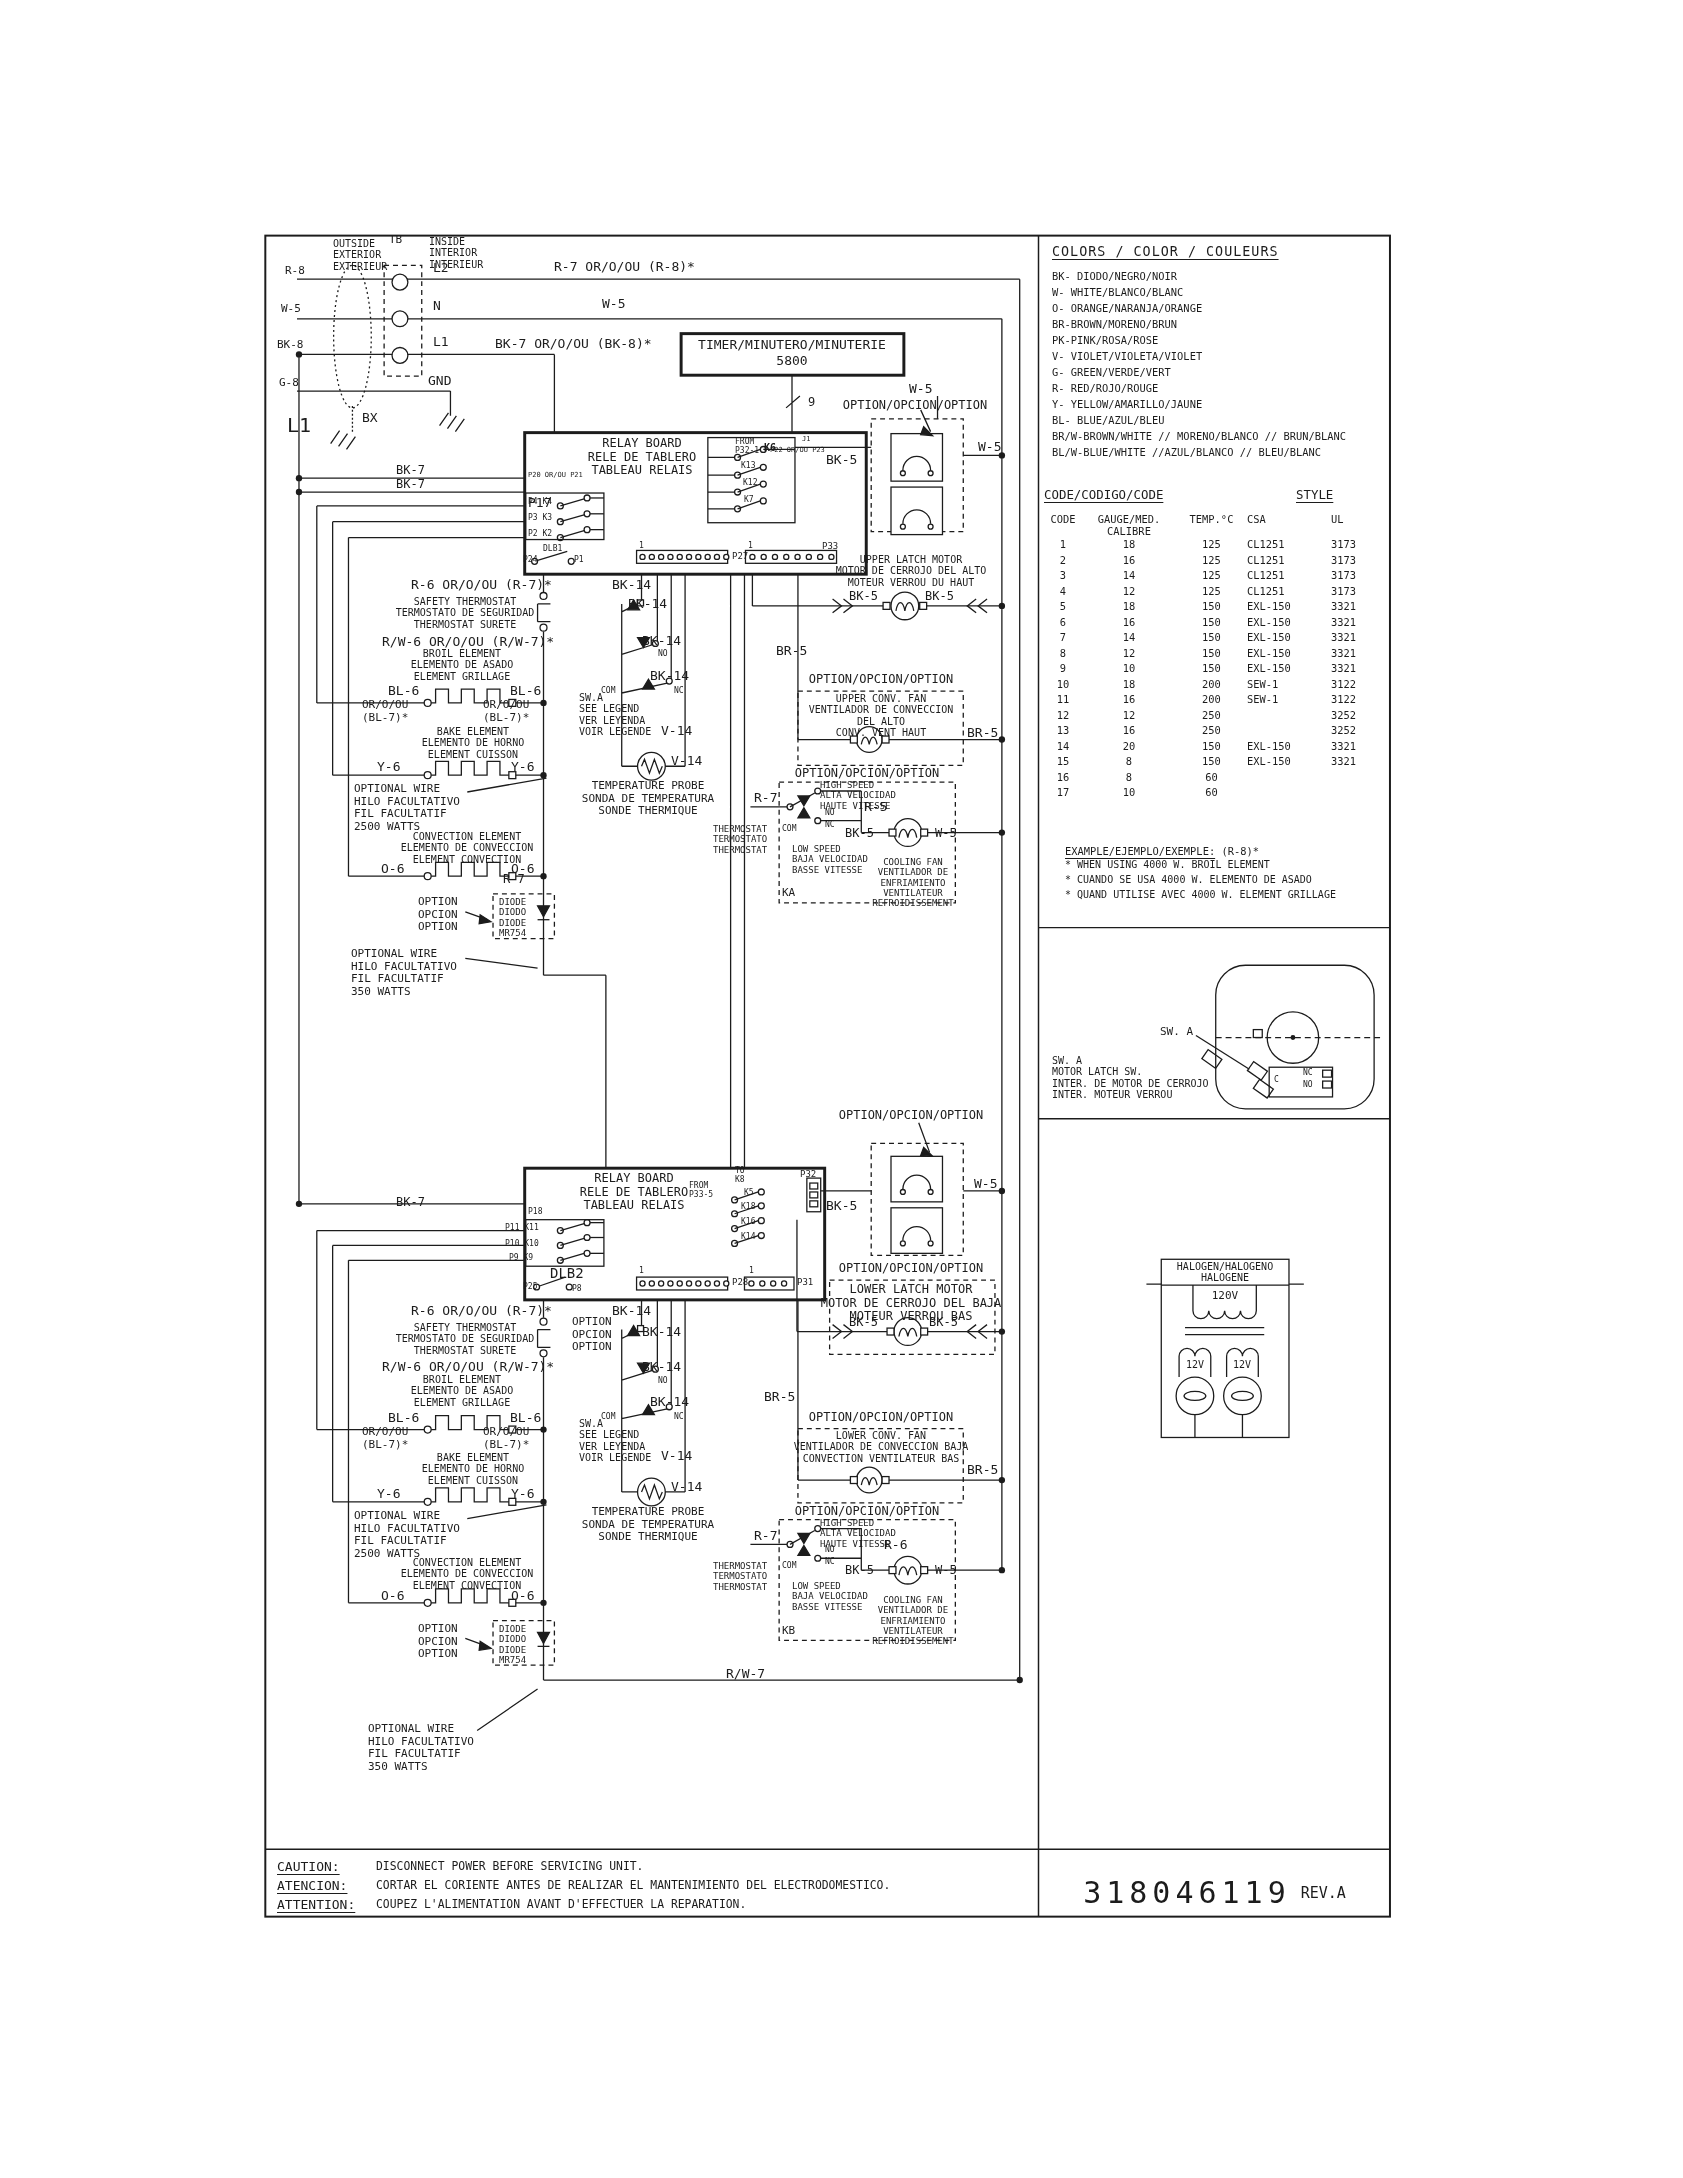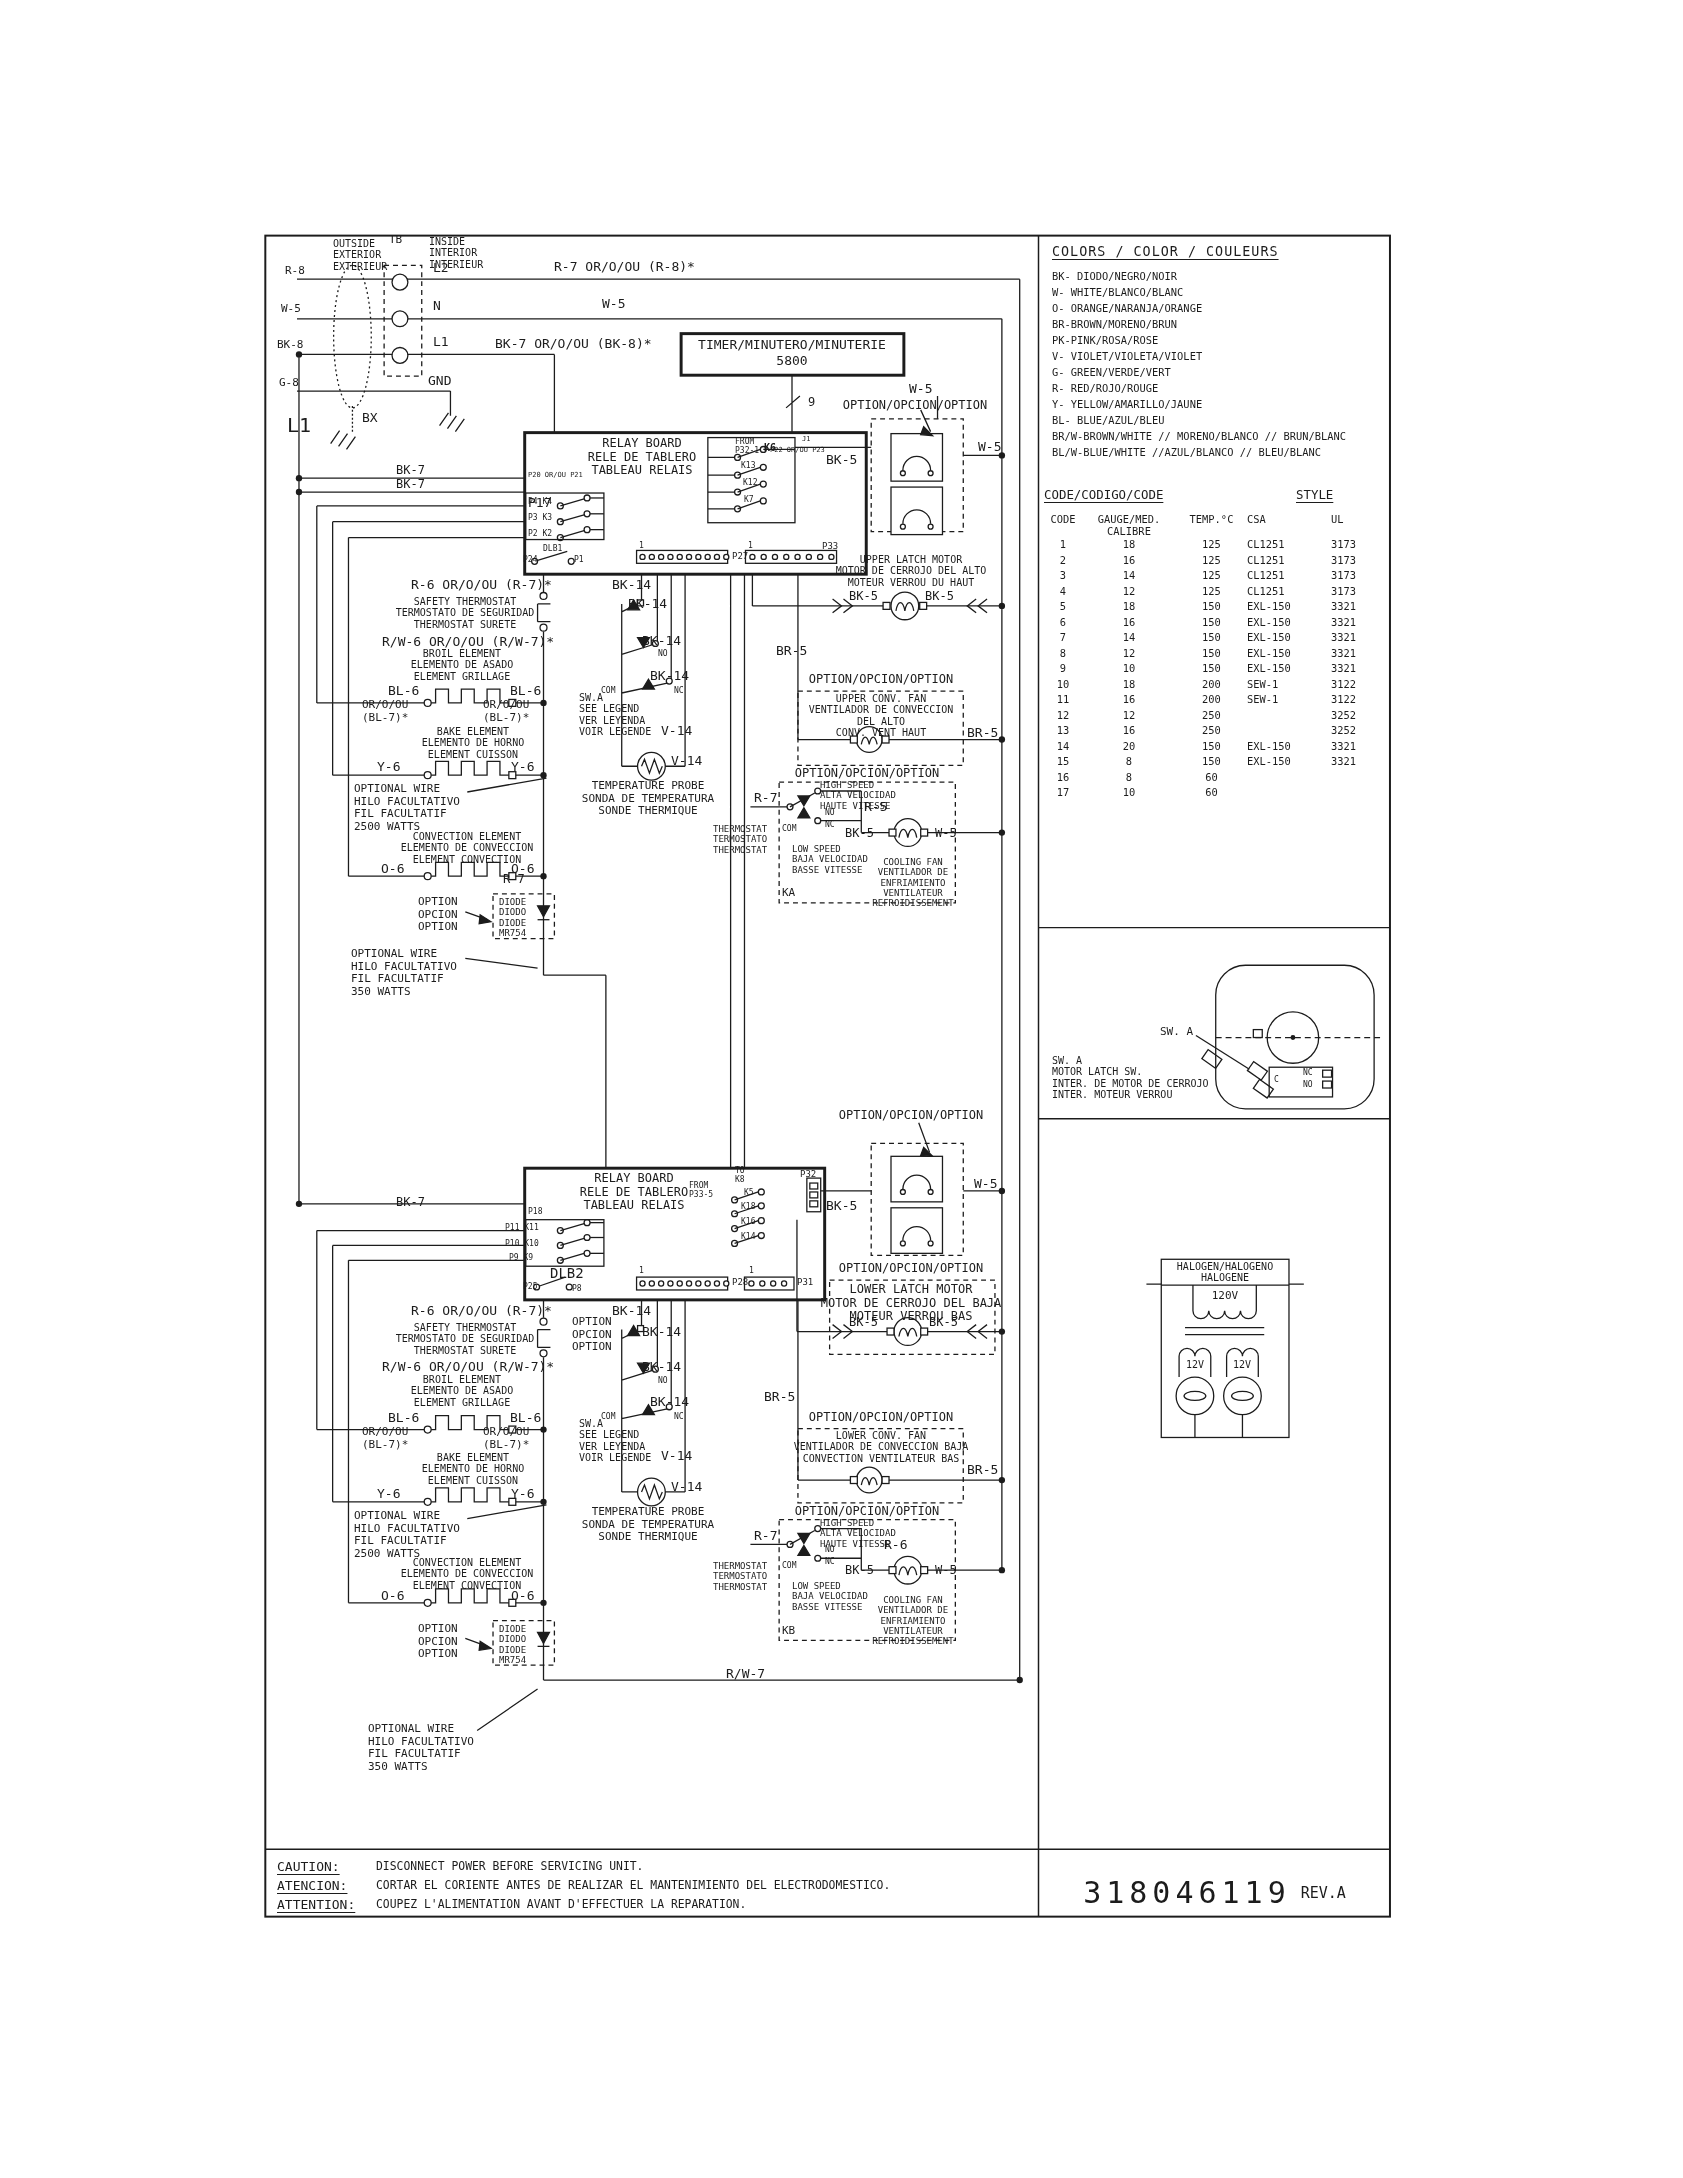--- a/index.html
+++ b/index.html
@@ -834,20 +834,28 @@
             <td class="ct-c0">17</td>
             <td class="ct-c1">10</td>
             <td class="ct-c2">60</td>
             <td class="ct-c3"></td>
             <td class="ct-c4"></td>
           </tr>
         </tbody>
     </table>
   </div>
 
+  <div class="blk" style="left:1065px;top:845px;">
+    <div class="example-title"><span class="ul">EXAMPLE/EJEMPLO/EXEMPLE:</span><span> (R-8)*</span></div>
+    <div id="example-lines">
+        <div>* WHEN USING 4000 W. BROIL ELEMENT</div>
+        <div>* CUANDO SE USA 4000 W. ELEMENTO DE ASADO</div>
+        <div>* QUAND UTILISE AVEC 4000 W. ELEMENT GRILLAGE</div>
+      </div>
+  </div>
 
   <div class="blk" style="left:277px;top:1857px;width:752px;">
     <div id="caution-rows">
         <div class="caution-row">
           <span class="caution-label">CAUTION:</span>
           <span>DISCONNECT POWER BEFORE SERVICING UNIT.</span>
         </div>
         <div class="caution-row">
           <span class="caution-label">ATENCION:</span>
           <span>CORTAR EL CORIENTE ANTES DE REALIZAR EL MANTENIMIENTO DEL ELECTRODOMESTICO.</span>

